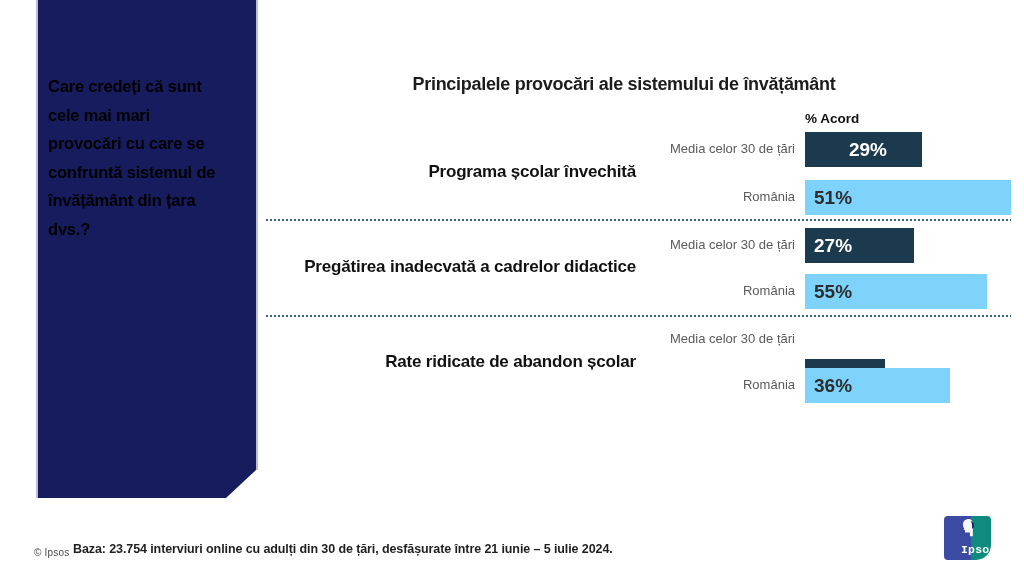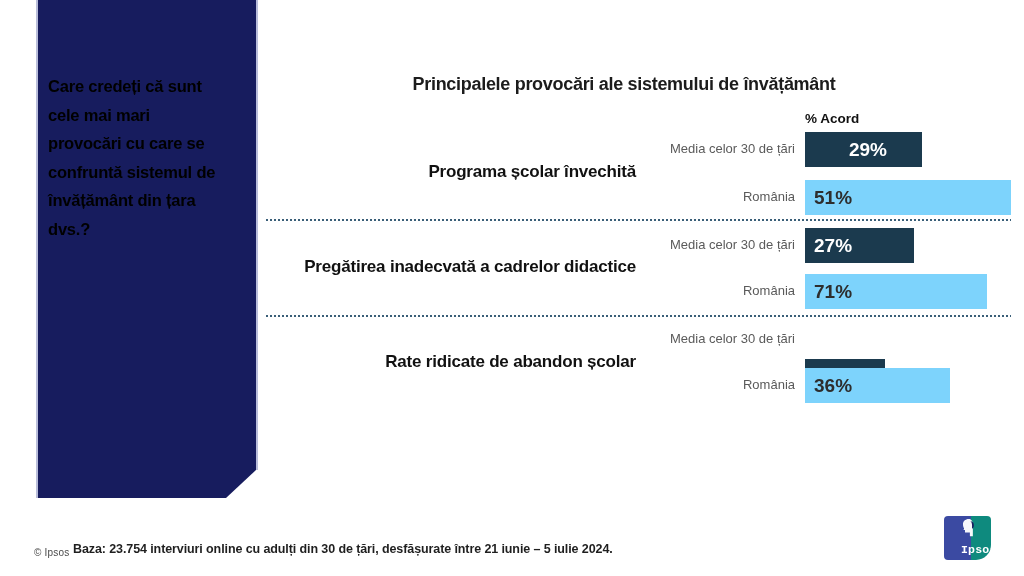--- a/index.html
+++ b/index.html
@@ -124,21 +124,21 @@
   </div>
   <div class="dotline d1"></div>
 
   <div class="cat cat2">Pregătirea inadecvată a cadrelor didactice</div>
   <div class="rowlabel rl2a">Media celor 30 de țări</div>
   <div class="bar bar-avg b2a" style="width: 109px;">
     <span>27%</span>
   </div>
   <div class="rowlabel rl2b">România</div>
   <div class="bar bar-ro b2b" style="width: 182px;">
-    <span>71%</span>
+    <span>55%</span>
   </div>
   <div class="dotline d2"></div>
 
   <div class="cat cat3">Rate ridicate de abandon școlar</div>
   <div class="rowlabel rl3a">Media celor 30 de țări</div>
   <div class="bar bar-avg b3a" style="width: 80px; margin-top: 38px;">
     <span>17%</span>
   </div>
   <div class="rowlabel rl3b">România</div>
   <div class="bar bar-ro b3b" style="width: 145px;">

